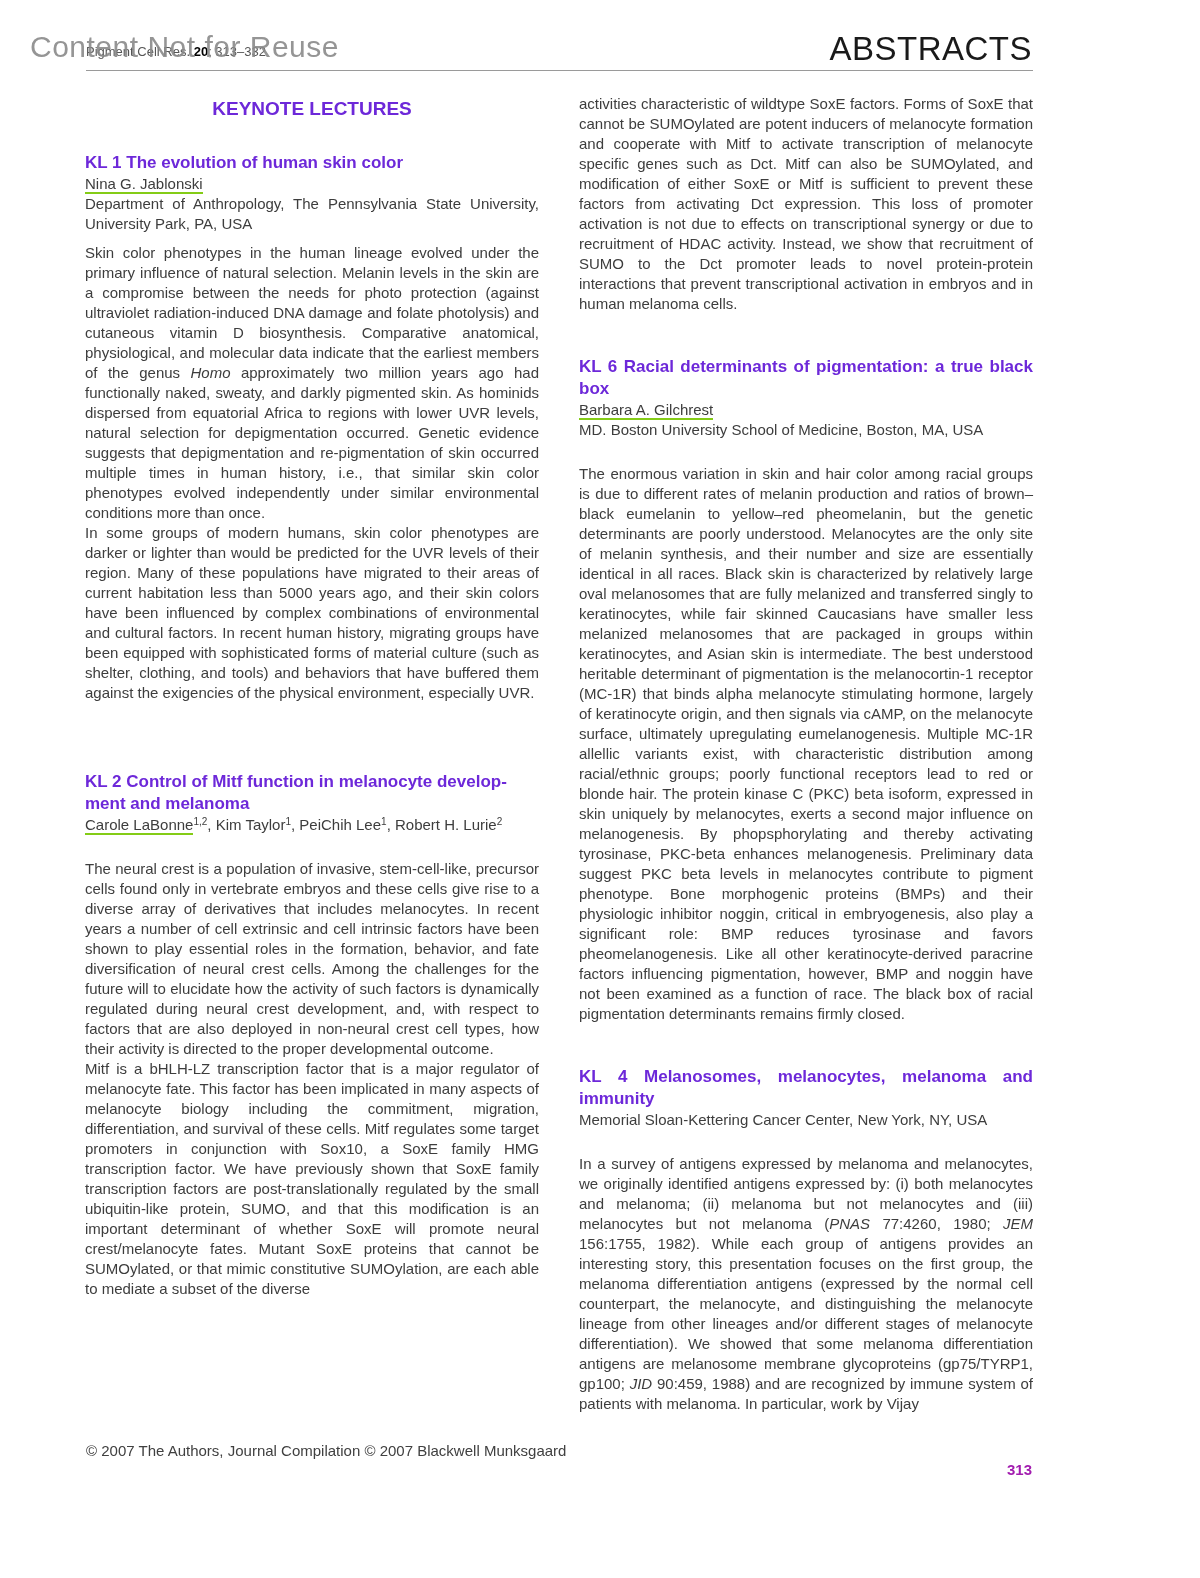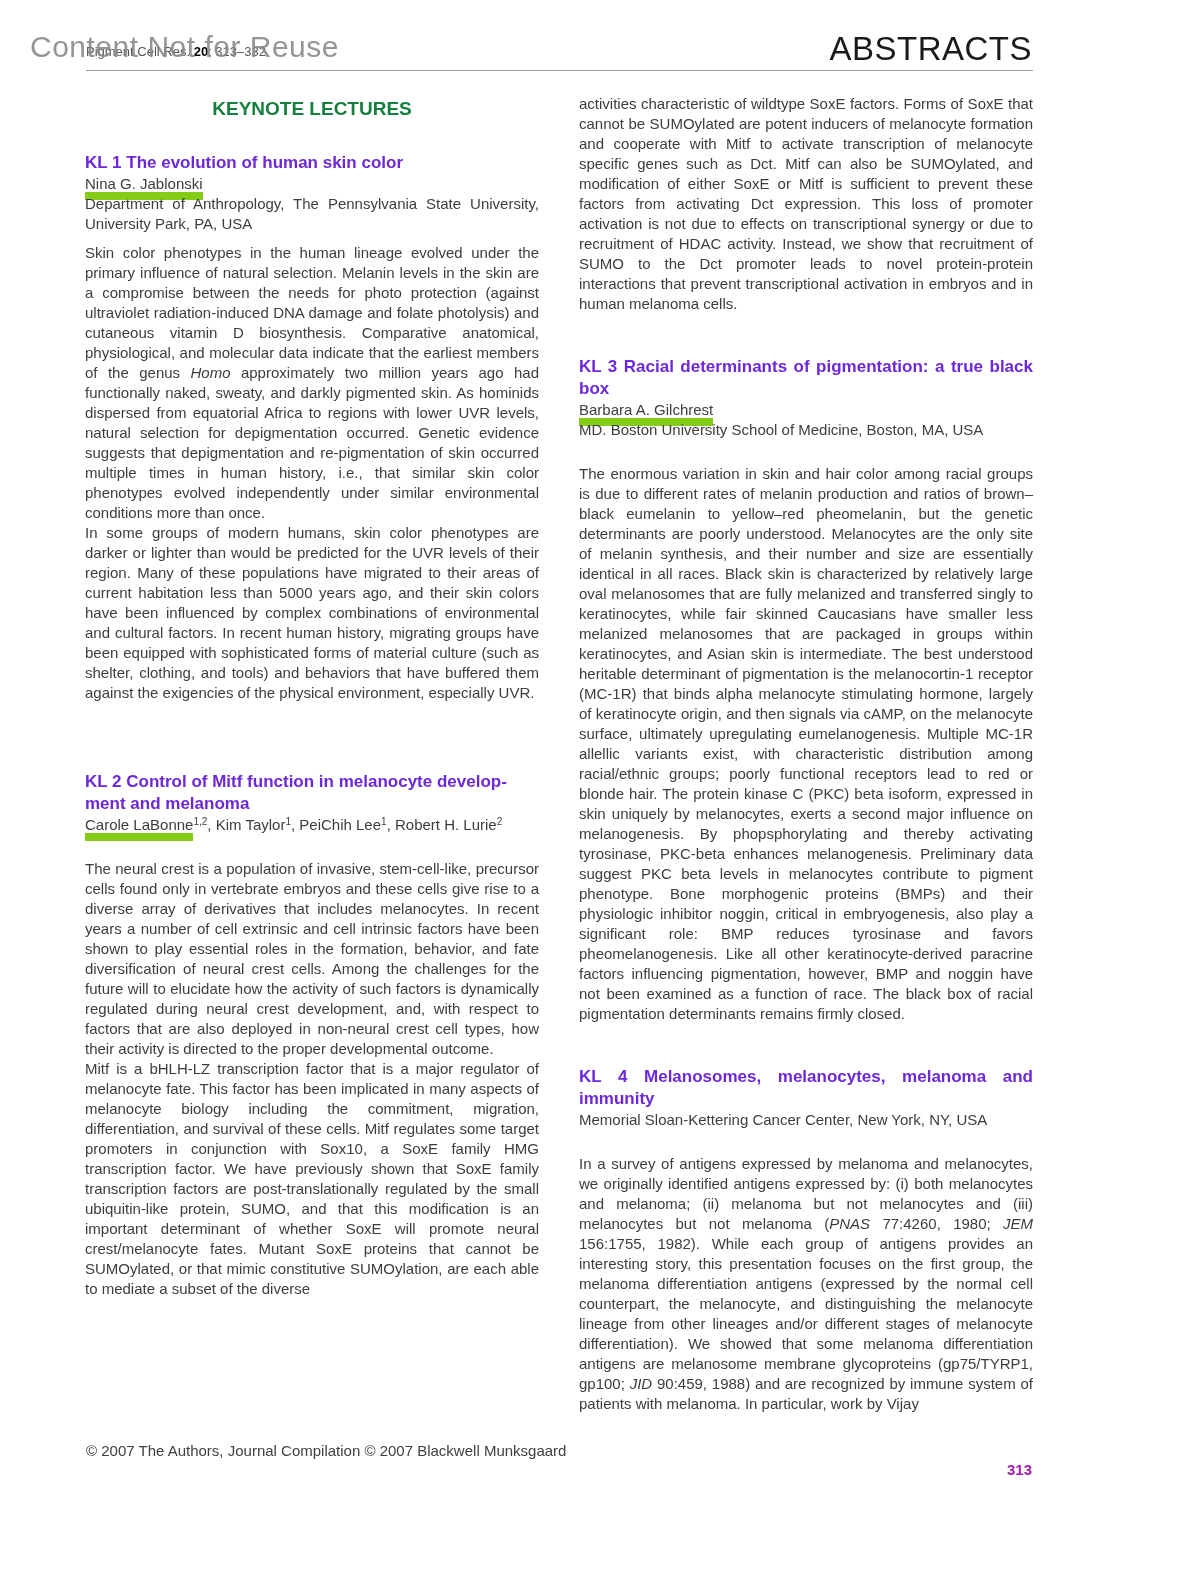--- a/index.html
+++ b/index.html
@@ -9,25 +9,25 @@
                letter-spacing: 0.5px; z-index: 2; opacity: 0.9; white-space: nowrap; }
   .journal-ref { position: absolute; left: 86px; top: 44px; font-size: 13px; color: #555; z-index: 1; white-space: nowrap; }
   .journal-ref b { color: #000000; }
   .section-label { position: absolute; right: 168px; top: 30px; font-size: 33px; color: #1a1a1a; letter-spacing: 0.5px; }
   .header-rule { position: absolute; left: 86px; width: 947px; top: 70px; height: 1px; background: #9a9a9a; }
 
   .col { position: absolute; top: 92px; width: 454px; font-size: 15px; line-height: 20px; color: #3d3d3d; }
   .col-left { left: 85px; }
   .col-right { left: 579px; top: 94px; }
 
-  .kn-title { text-align: center; font-weight: bold; font-size: 19px; color: #15803d; margin: 4px 0 0 0; height: 26px; line-height: 26px; }
+  .kn-title { text-align: center; font-weight: bold; font-size: 19px; color: #6d28d9; margin: 4px 0 0 0; height: 26px; line-height: 26px; }
   .abs-title { font-weight: bold; font-size: 17px; line-height: 22px; color: #6d28d9; margin: 0; text-align: justify; }
   .authors { margin: 0; line-height: 20px; }
   .presenter { text-decoration: underline; text-decoration-thickness: 1px; text-underline-offset: 3px;
-               border-bottom: 8px solid #84cc16; text-decoration-line: none; padding-bottom: 0; margin-top: 44px; }
+               border-bottom: 2px solid #84cc16; text-decoration-line: none; padding-bottom: 0; margin-top: 44px; }
   .affil { margin: 0; text-align: justify; }
   .body-p { margin: 0; text-align: justify; }
   sup { font-size: 10px; line-height: 0; vertical-align: 5px; }
   .footer-copy { position: absolute; left: 86px; top: 1442px; font-size: 15px; color: #404040; }
   .footer-page { position: absolute; right: 168px; top: 1461px; font-size: 15px; font-weight: bold; color: #a21caf; }
 </style>
 </head>
 <body>
 
 <div class="journal-ref">
@@ -63,21 +63,21 @@
     </p>
     <p class="body-p" style="margin-top:24px;">The neural crest is a population of invasive, stem-cell-like, precursor cells found only in vertebrate embryos and these cells give rise to a diverse array of derivatives that includes melanocytes. In recent years a number of cell extrinsic and cell intrinsic factors have been shown to play essential roles in the formation, behavior, and fate diversification of neural crest cells. Among the challenges for the future will to elucidate how the activity of such factors is dynamically regulated during neural crest development, and, with respect to factors that are also deployed in non-neural crest cell types, how their activity is directed to the proper developmental outcome.</p>
     <p class="body-p">Mitf is a bHLH-LZ transcription factor that is a major regulator of melanocyte fate. This factor has been implicated in many aspects of melanocyte biology including the commitment, migration, differentiation, and survival of these cells. Mitf regulates some target promoters in conjunction with Sox10, a SoxE family HMG transcription factor. We have previously shown that SoxE family transcription factors are post-translationally regulated by the small ubiquitin-like protein, SUMO, and that this modification is an important determinant of whether SoxE will promote neural crest/melanocyte fates. Mutant SoxE proteins that cannot be SUMOylated, or that mimic constitutive SUMOylation, are each able to mediate a subset of the diverse</p>
   </div>
 </div>
 
 <div class="col col-right">
   <p class="body-p">activities characteristic of wildtype SoxE factors. Forms of SoxE that cannot be SUMOylated are potent inducers of melanocyte formation and cooperate with Mitf to activate transcription of melanocyte specific genes such as Dct. Mitf can also be SUMOylated, and modification of either SoxE or Mitf is sufficient to prevent these factors from activating Dct expression. This loss of promoter activation is not due to effects on transcriptional synergy or due to recruitment of HDAC activity. Instead, we show that recruitment of SUMO to the Dct promoter leads to novel protein-protein interactions that prevent transcriptional activation in embryos and in human melanoma cells.</p>
 
   <div style="margin-top:42px;">
-    <p class="abs-title">KL 3 Racial determinants of pigmentation: a true black box</p>
+    <p class="abs-title">KL 6 Racial determinants of pigmentation: a true black box</p>
     <p class="authors">
       <span class="presenter">Barbara A. Gilchrest</span>
     </p>
     <p class="affil">MD. Boston University School of Medicine, Boston, MA, USA</p>
     <p class="body-p" style="margin-top:24px;">The enormous variation in skin and hair color among racial groups is due to different rates of melanin production and ratios of brown–black eumelanin to yellow–red pheomelanin, but the genetic determinants are poorly understood. Melanocytes are the only site of melanin synthesis, and their number and size are essentially identical in all races. Black skin is characterized by relatively large oval melanosomes that are fully melanized and transferred singly to keratinocytes, while fair skinned Caucasians have smaller less melanized melanosomes that are packaged in groups within keratinocytes, and Asian skin is intermediate. The best understood heritable determinant of pigmentation is the melanocortin-1 receptor (MC-1R) that binds alpha melanocyte stimulating hormone, largely of keratinocyte origin, and then signals via cAMP, on the melanocyte surface, ultimately upregulating eumelanogenesis. Multiple MC-1R allellic variants exist, with characteristic distribution among racial/ethnic groups; poorly functional receptors lead to red or blonde hair. The protein kinase C (PKC) beta isoform, expressed in skin uniquely by melanocytes, exerts a second major influence on melanogenesis. By phopsphorylating and thereby activating tyrosinase, PKC-beta enhances melanogenesis. Preliminary data suggest PKC beta levels in melanocytes contribute to pigment phenotype. Bone morphogenic proteins (BMPs) and their physiologic inhibitor noggin, critical in embryogenesis, also play a significant role: BMP reduces tyrosinase and favors pheomelanogenesis. Like all other keratinocyte-derived paracrine factors influencing pigmentation, however, BMP and noggin have not been examined as a function of race. The black box of racial pigmentation determinants remains firmly closed.</p>
   </div>
 
   <div style="margin-top:42px;">
     <p class="abs-title">KL 4 Melanosomes, melanocytes, melanoma and immunity</p>
     <p class="affil">Memorial Sloan-Kettering Cancer Center, New York, NY, USA</p>

